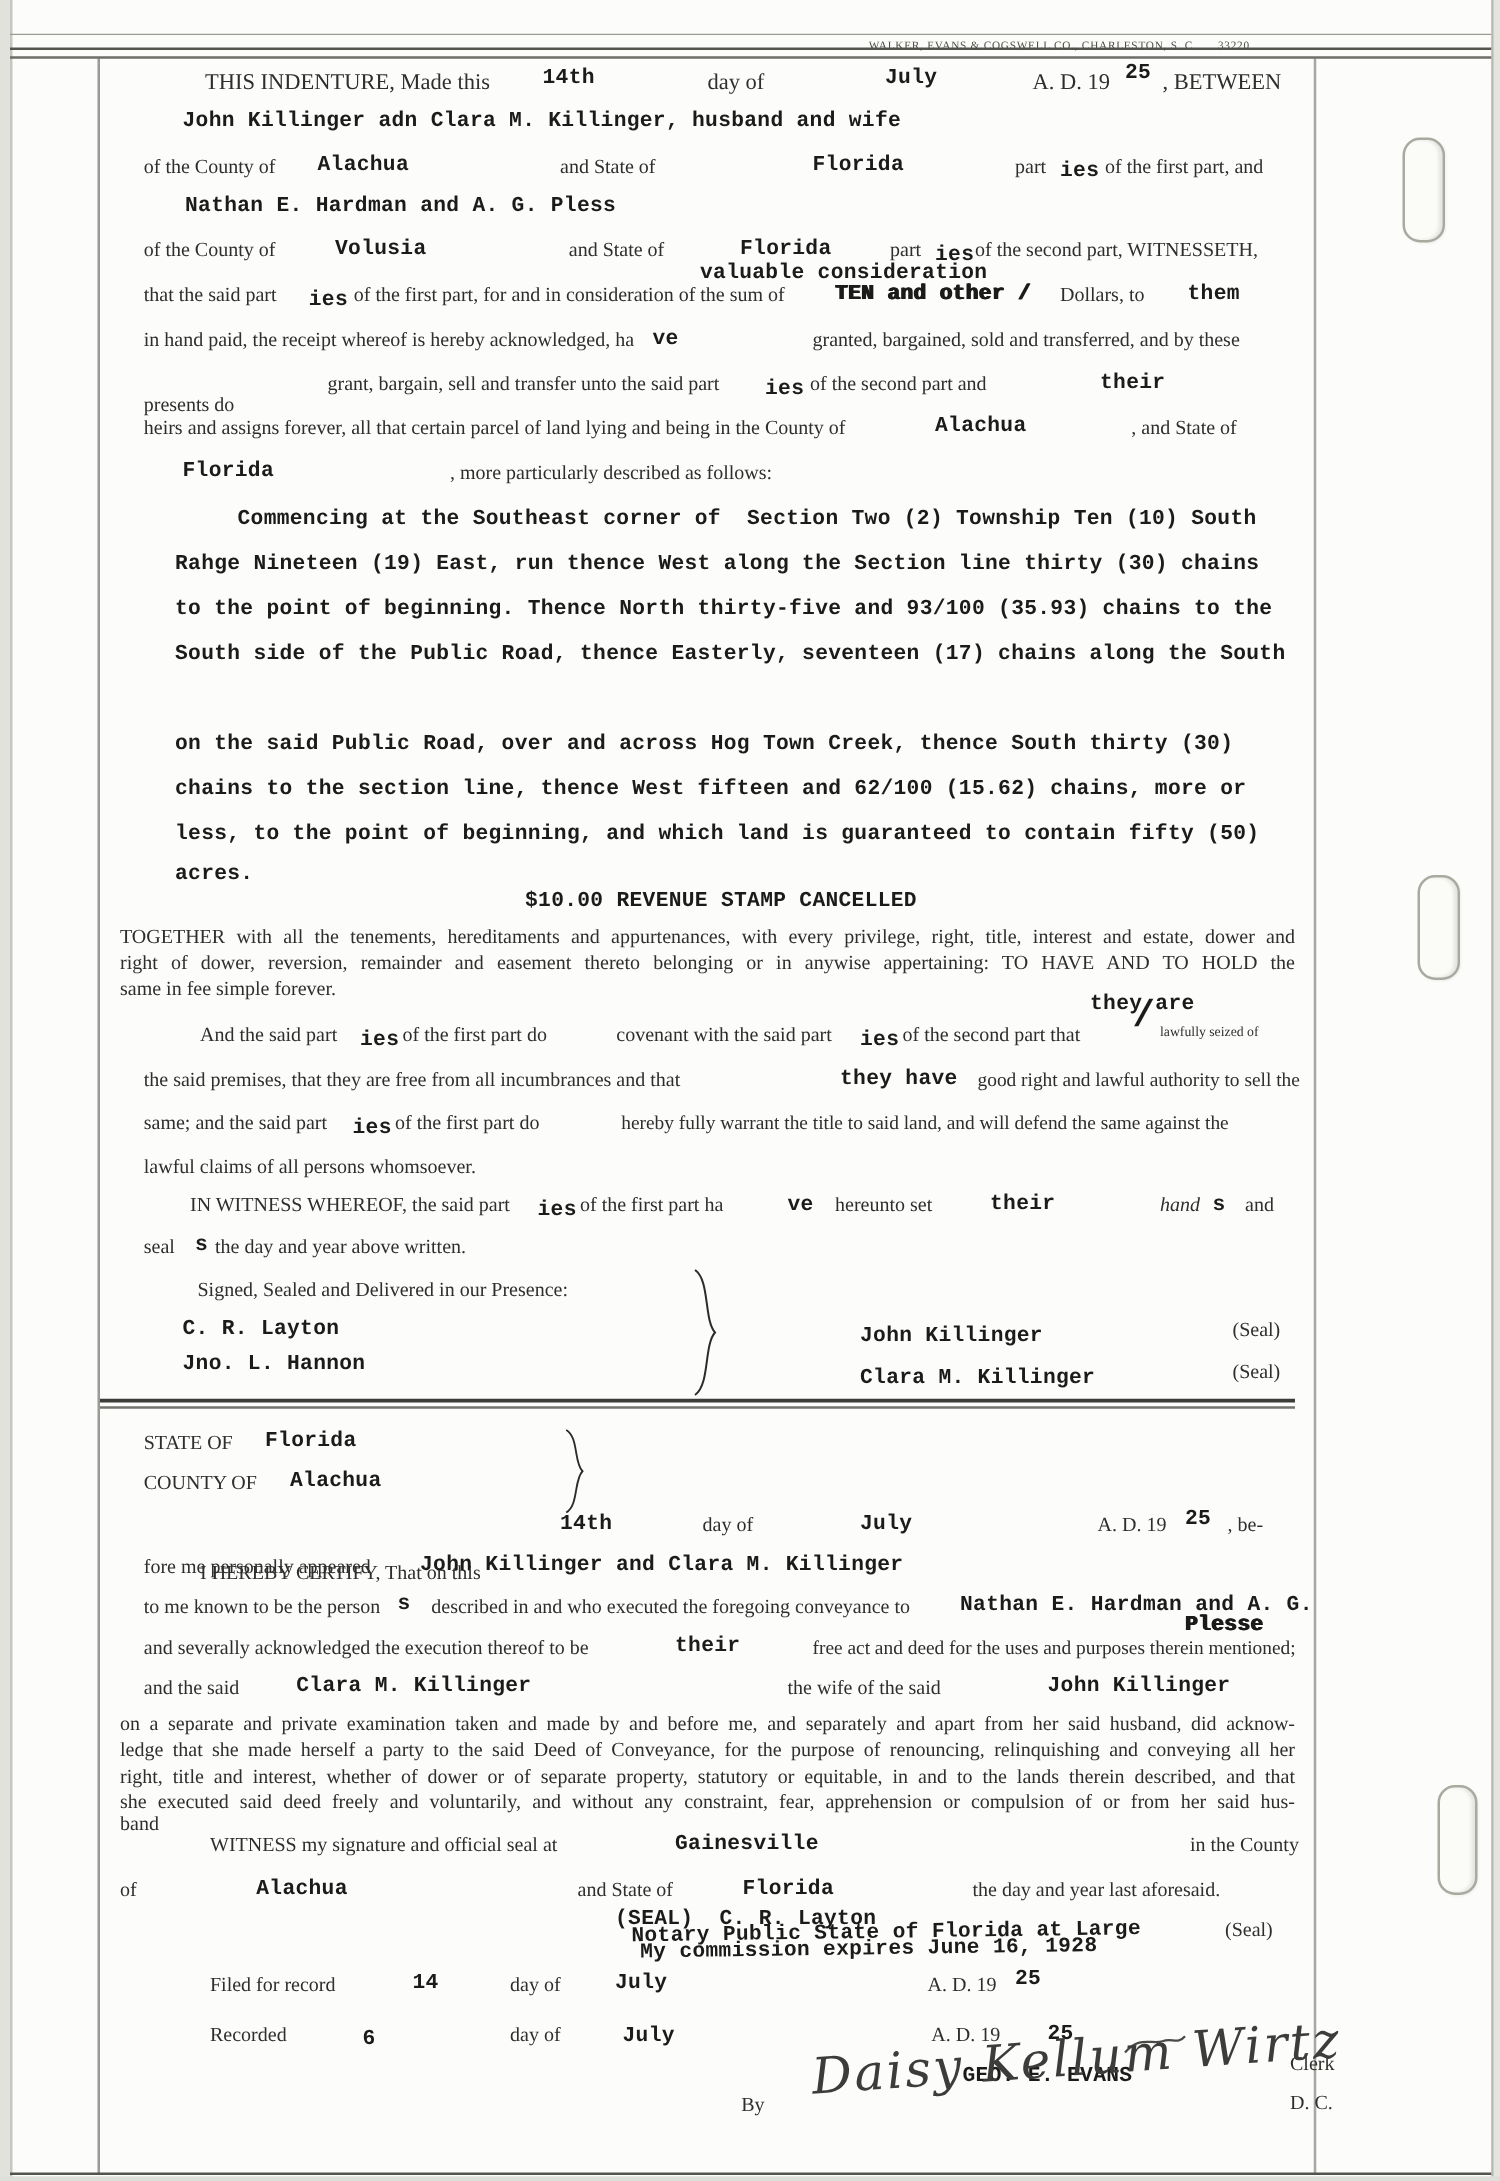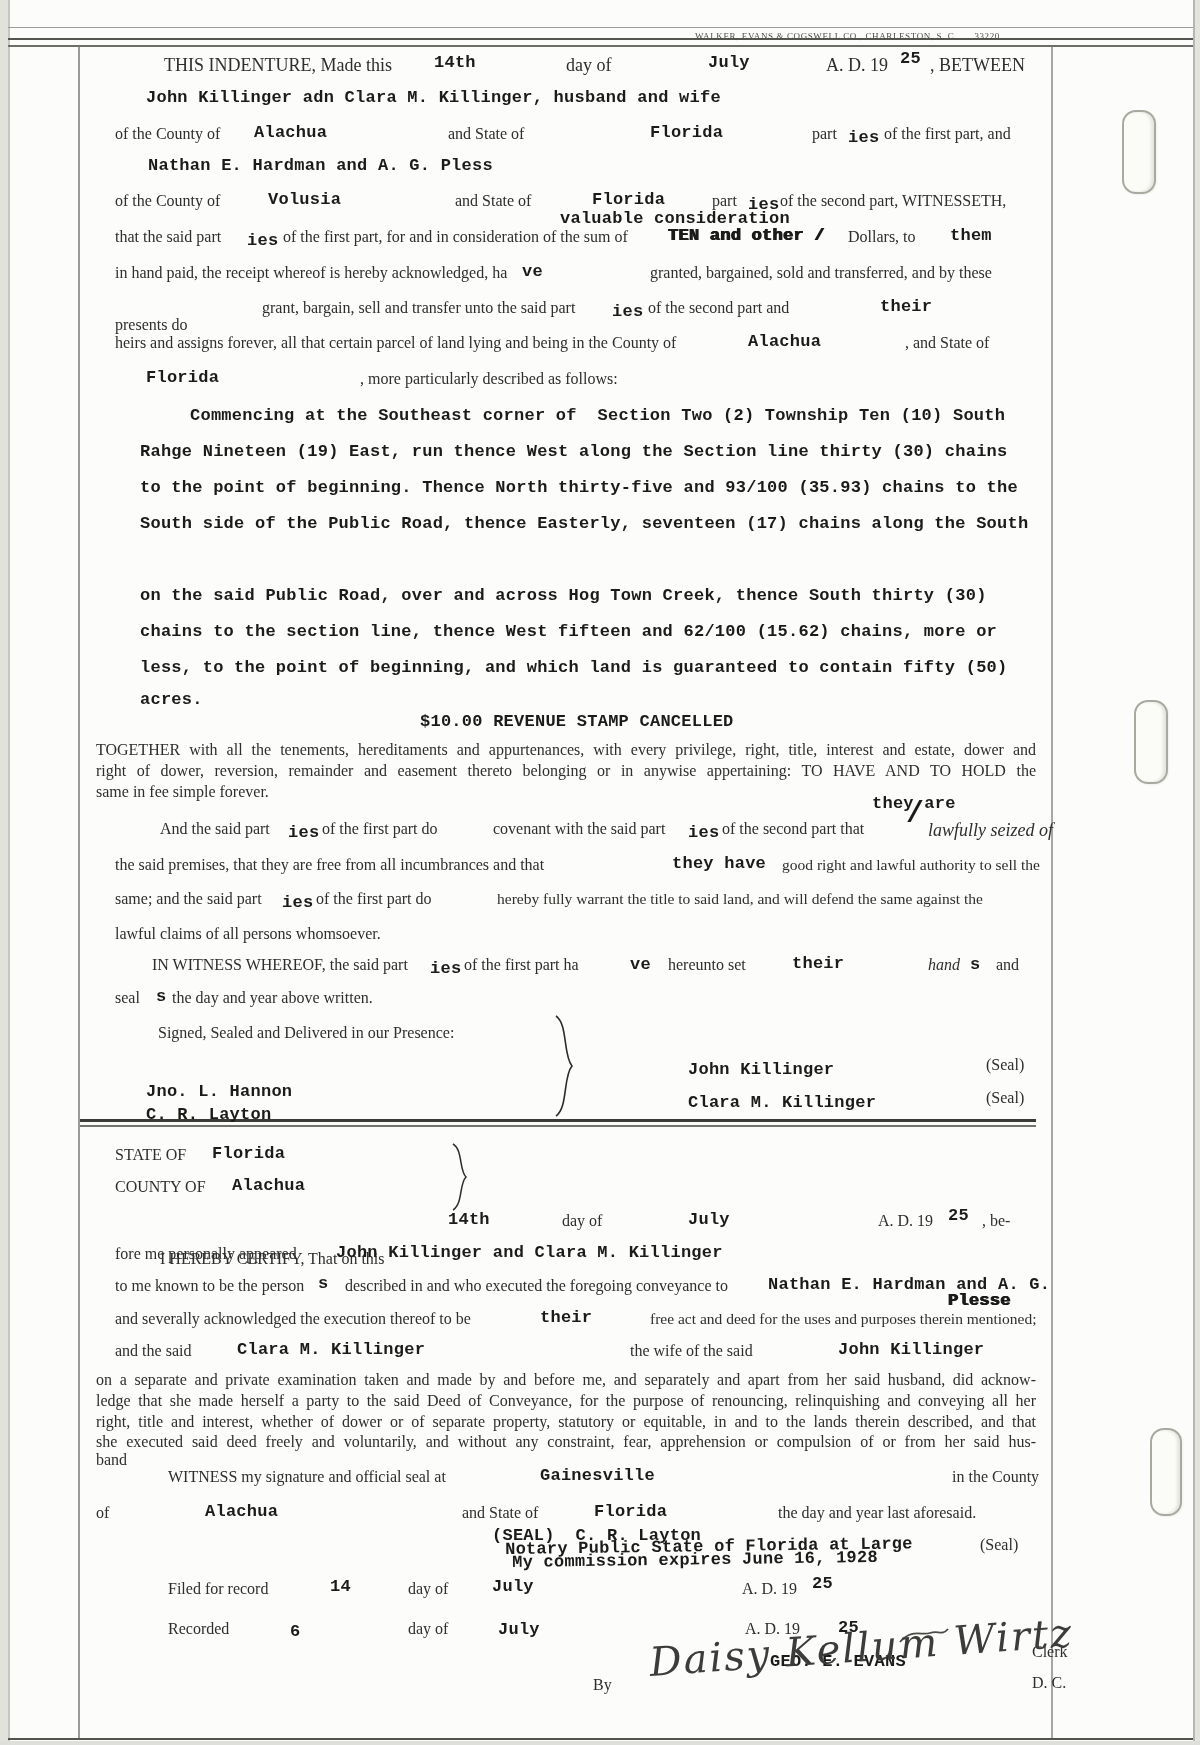--- a/index.html
+++ b/index.html
@@ -114,21 +114,21 @@
     <div class="run pj" style="left: 96px; top: 762px;">right of dower, reversion, remainder and easement thereto belonging or in anywise appertaining:  TO HAVE AND TO HOLD the</div>
     <div class="run p" style="left: 96px; top: 783px;">same in fee simple forever.</div>
     <div class="run t" style="left: 872px; top: 794px;">they are</div>
     <div class="run t" style="left: 906px; top: 798px; font-size: 30px;">/</div>
     <div class="run p" style="left: 160px; top: 820px;">And the said part</div>
     <div class="run t" style="left: 288px; top: 823px;">ies</div>
     <div class="run p" style="left: 322px; top: 820px;">of the first part do</div>
     <div class="run p" style="left: 493px; top: 820px;">covenant with the said part</div>
     <div class="run t" style="left: 688px; top: 823px;">ies</div>
     <div class="run p" style="left: 722px; top: 820px;">of the second part that</div>
-    <div class="run p" style="left: 928px; top: 820px; font-size: 18px; font-style: italic;">lawfully seized of</div>
+    <div class="run p" style="left: 928px; top: 820px; font-size: 11px;">lawfully seized of</div>
     <div class="run p" style="left: 115px; top: 856px;">the said premises, that they are free from all incumbrances and that</div>
     <div class="run t" style="left: 672px; top: 854px;">they have</div>
     <div class="run p" style="left: 782px; top: 856px; font-size: 15.5px;">good right and lawful authority to sell the</div>
     <div class="run p" style="left: 115px; top: 890px;">same; and the said part</div>
     <div class="run t" style="left: 282px; top: 893px;">ies</div>
     <div class="run p" style="left: 316px; top: 890px;">of the first part do</div>
     <div class="run p" style="left: 497px; top: 890px; font-size: 15.5px;">hereby fully warrant the title to said land, and will defend the same against the</div>
     <div class="run p" style="left: 115px; top: 925px;">lawful claims of all persons whomsoever.</div>
     <div class="run p" style="left: 152px; top: 956px;">IN WITNESS WHEREOF, the said part</div>
     <div class="run t" style="left: 430px; top: 959px;">ies</div>
@@ -136,21 +136,21 @@
     <div class="run t" style="left: 630px; top: 955px;">ve</div>
     <div class="run p" style="left: 668px; top: 956px;">hereunto set</div>
     <div class="run t" style="left: 792px; top: 954px;">their</div>
     <div class="run p" style="left: 928px; top: 956px; font-style: italic;">hand</div>
     <div class="run t" style="left: 970px; top: 955px;">s</div>
     <div class="run p" style="left: 996px; top: 956px;">and</div>
     <div class="run p" style="left: 115px; top: 989px;">seal</div>
     <div class="run t" style="left: 156px; top: 987px;">s</div>
     <div class="run p" style="left: 172px; top: 989px;">the day and year above written.</div>
     <div class="run p" style="left: 158px; top: 1024px;">Signed, Sealed and Delivered in our Presence:</div>
-    <div class="run t" style="left: 146px; top: 1105px; text-align: right;">C. R. Layton</div>
+    <div class="run t" style="left: 146px; top: 1054px; text-align: right;">C. R. Layton</div>
     <div class="run t" style="left: 688px; top: 1060px;">John Killinger</div>
     <div class="run p" style="left: 986px; top: 1056px;">(Seal)</div>
     <div class="run t" style="left: 146px; top: 1082px;">Jno. L. Hannon</div>
     <div class="run t" style="left: 688px; top: 1093px;">Clara M. Killinger</div>
     <div class="run p" style="left: 986px; top: 1089px;">(Seal)</div>
     <div class="run p" style="left: 115px; top: 1146px;">STATE OF</div>
     <div class="run t" style="left: 212px; top: 1144px;">Florida</div>
     <div class="run p" style="left: 115px; top: 1178px;">COUNTY OF</div>
     <div class="run t" style="left: 232px; top: 1176px;">Alachua</div>
     <div class="run p" style="left: 160px; top: 1230px; margin-top: 20px;">I HEREBY CERTIFY, That on this</div>

